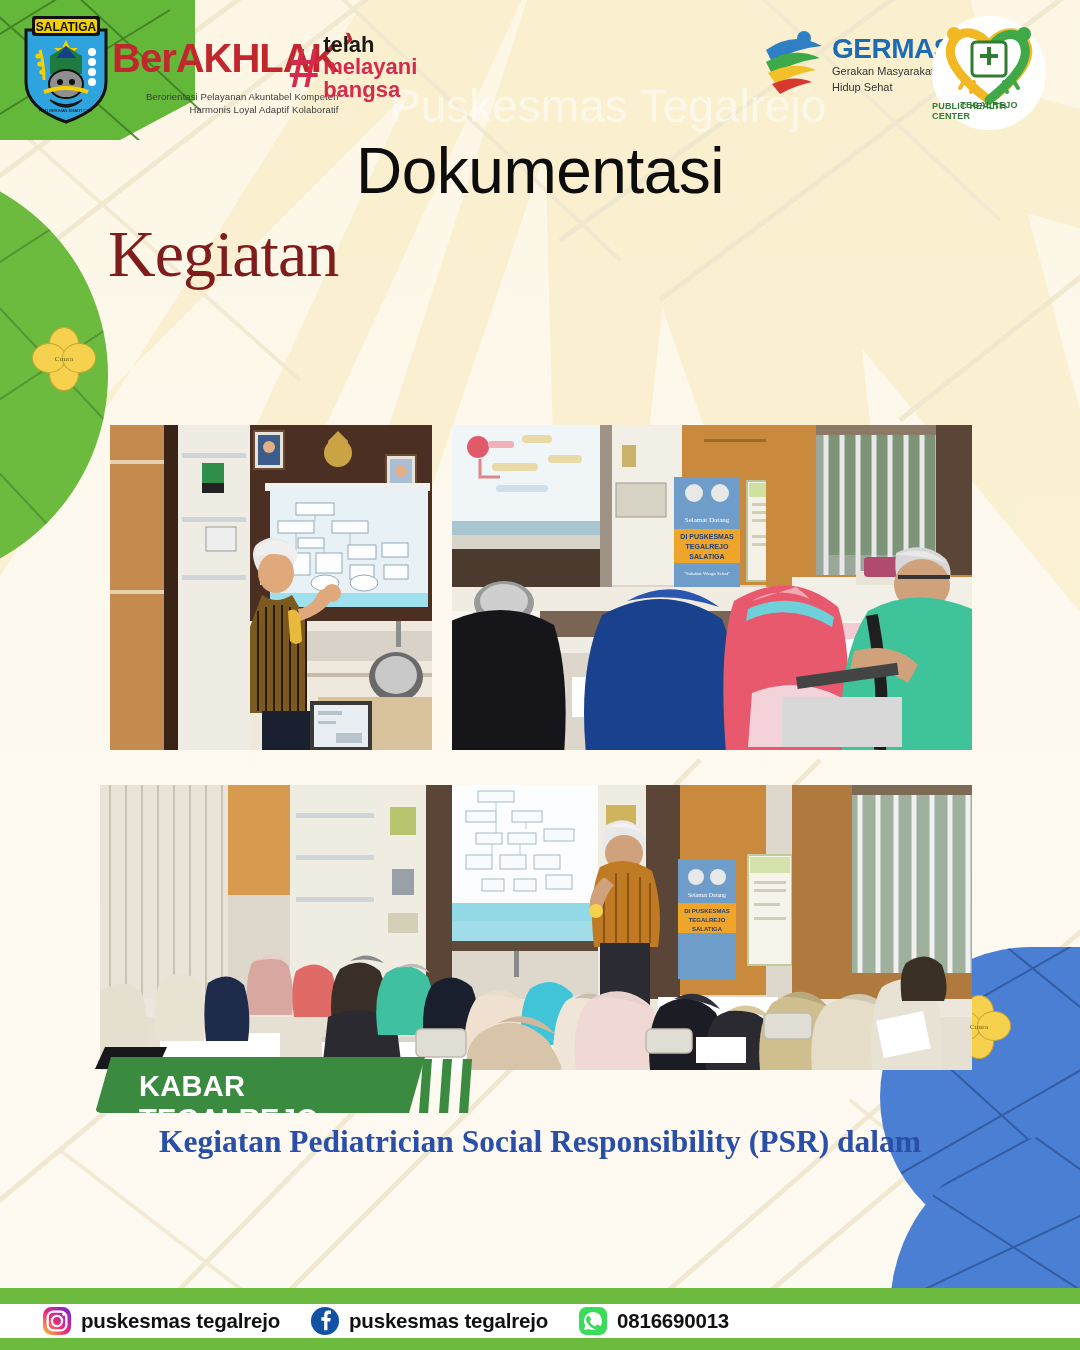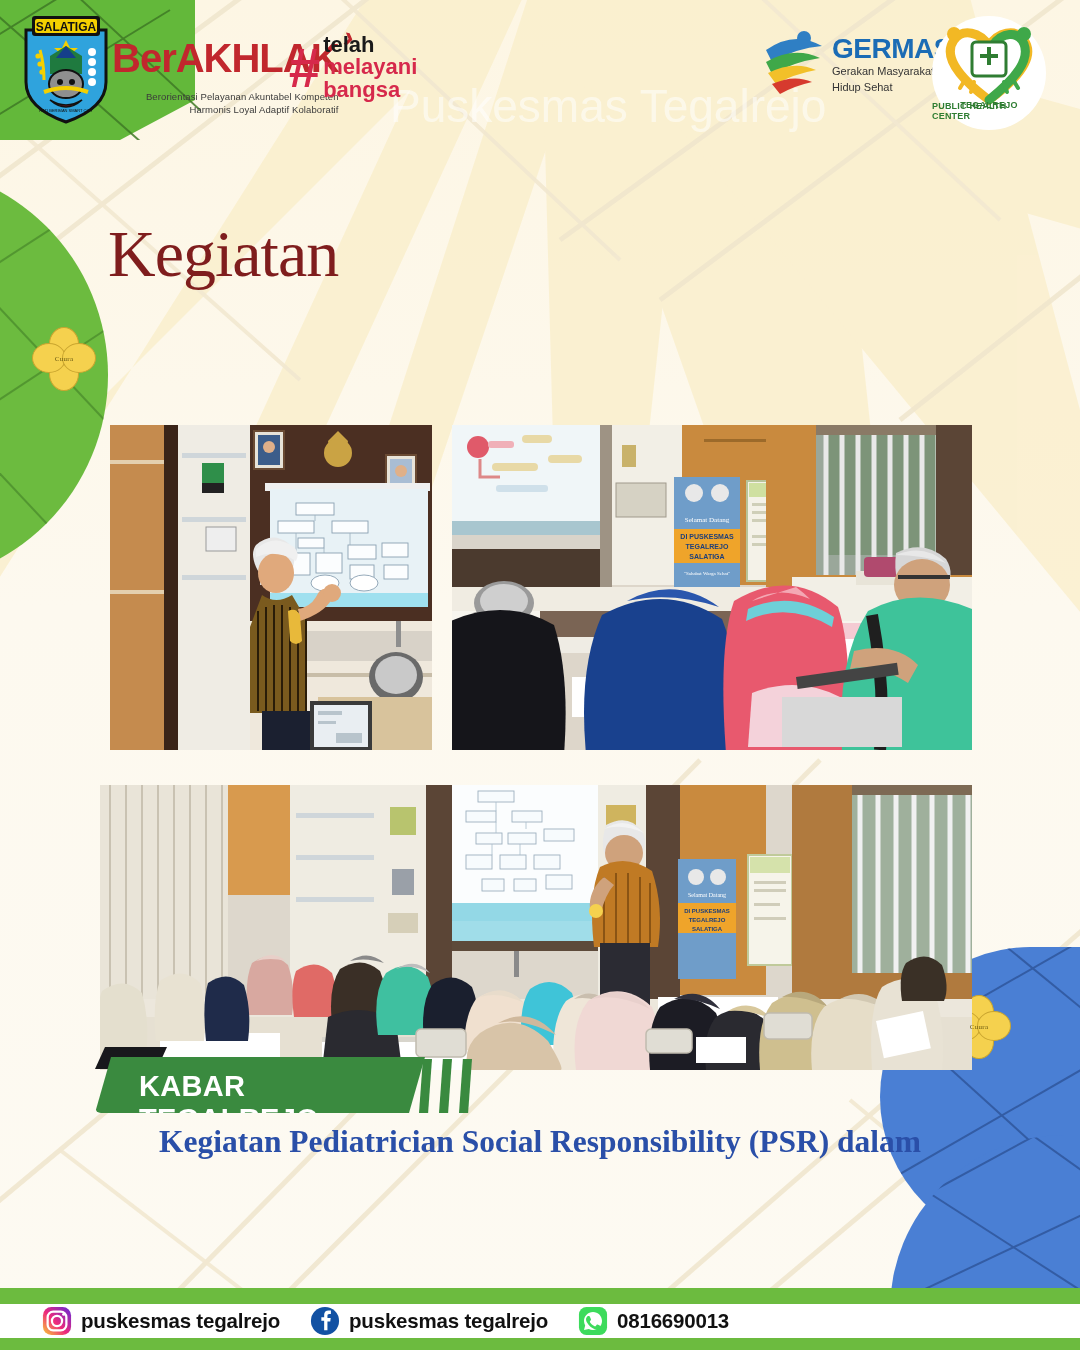--- a/index.html
+++ b/index.html
@@ -323,20 +323,21 @@
         <g stroke="#3fa849" stroke-width="4" fill="none" stroke-linecap="round">
           <path d="M80 62 l6 10"></path>
             <path d="M72 66 l3 10"></path>
         </g>
       </svg>
       <div class="tb1">TEGALREJO</div>
       <div class="tb2">PUBLIC HEALTH CENTER</div>
     </div>
   </div>
 
+  <div class="t-dok">Dokumentasi</div>
   <div class="t-kegiatan">Kegiatan</div>
 
   <div class="photo ph-tl">
     <svg viewBox="0 0 322 325" preserveAspectRatio="xMidYMid slice">
       <rect width="322" height="325" fill="#d8d2c8"></rect>
       <rect x="0" y="0" width="54" height="325" fill="#c58b4e"></rect>
       <rect x="0" y="35" width="54" height="4" fill="#e4cfae"></rect>
       <rect x="0" y="165" width="54" height="4" fill="#e4cfae"></rect>
       <rect x="54" y="0" width="14" height="325" fill="#3a2418"></rect>
       <rect x="68" y="0" width="72" height="325" fill="#efece4"></rect>

